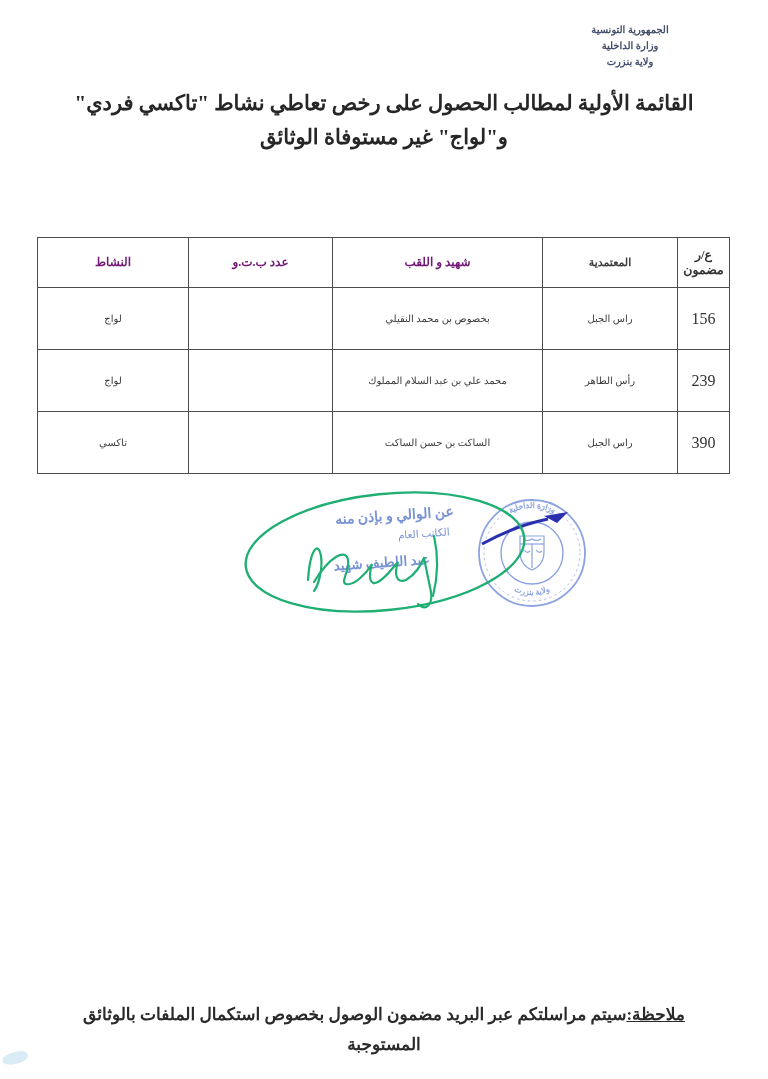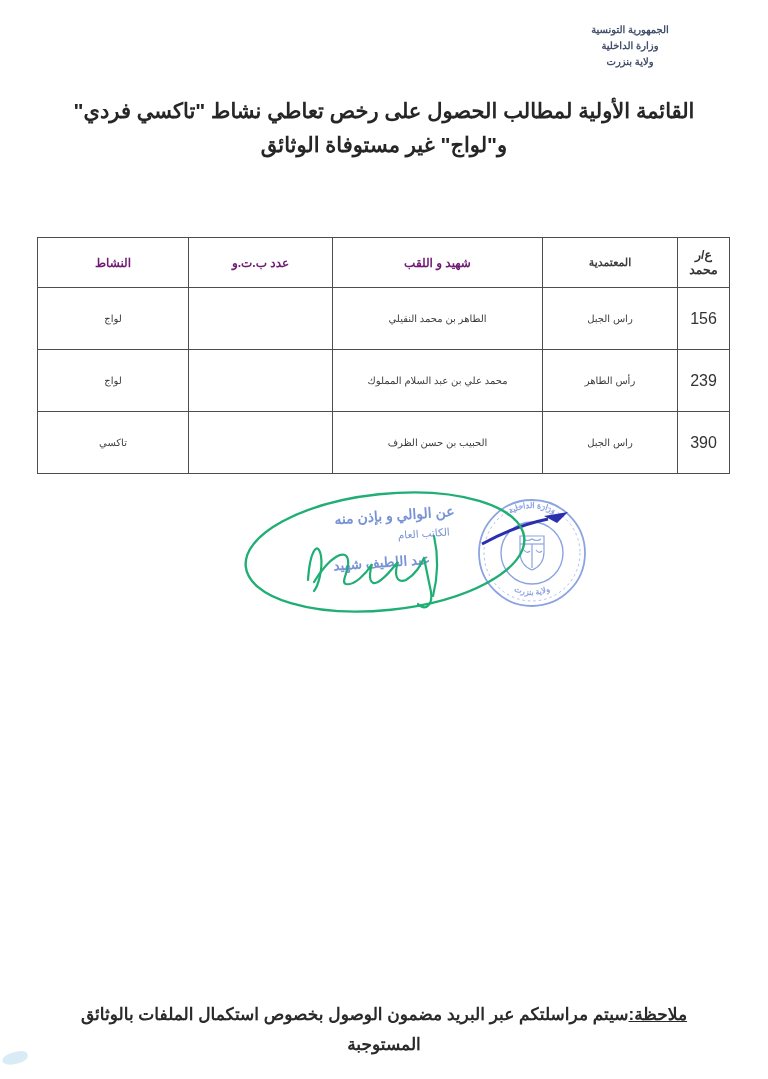--- a/index.html
+++ b/index.html
@@ -1,31 +1,31 @@
 <!DOCTYPE html>
 <html lang="ar" dir="rtl"><head>
 <meta charset="utf-8">
 <style>
   html,body{margin:0;padding:0;background:#e8e8e8;}
   .page{
     position:relative;width:768px;height:1079px;background:#ffffff;
-    font-family:Liberation Sans, sans-serif;
+    font-family:Liberation Serif, serif;
     direction:rtl;overflow:hidden;margin:0 auto;
   }
   
   .letterhead{
     position:absolute;top:22px;right:62px;width:152px;
     text-align:center;font-size:10px;font-weight:bold;
     color:#44506b;line-height:16px;
   }
   
   .doc-title{
     position:absolute;top:86px;right:40px;left:40px;
     text-align:center;font-weight:bold;font-size:21px;
-    color:#262626;line-height:34px;margin-top:8px;
+    color:#262626;line-height:34px;
   }
   
   table.apps{
     position:absolute;top:237px;right:38px;
     border-collapse:collapse;table-layout:fixed;width:692px;
     direction:rtl;
   }
   table.apps th,table.apps td{
     border:1px solid #4d4d4d;text-align:center;vertical-align:middle;
     padding:2px 4px;overflow:hidden;
@@ -72,46 +72,46 @@
   <table class="apps">
     <colgroup>
       <col style="width:52px">
         <col style="width:135px">
         <col style="width:210px">
       <col style="width:144px">
         <col style="width:151px">
     </colgroup>
     <thead>
       <tr>
-        <th class="h-env">ع/ر محمد</th>
+        <th class="h-env">ع/ر مضمون</th>
         <th class="h-deleg">المعتمدية</th>
         <th class="h-name">شهيد و اللقب</th>
         <th class="h-id">عدد ب.ت.و</th>
         <th class="h-act">النشاط</th>
       </tr>
     </thead>
     <tbody>
       <tr>
         <td class="c-env">156</td>
         <td class="c-deleg">راس الجبل</td>
-        <td class="c-name">الطاهر بن محمد النقيلي</td>
+        <td class="c-name">بخصوص بن محمد النقيلي</td>
         <td class="c-id"></td>
         <td class="c-act">لواج</td>
       </tr>
       <tr>
         <td class="c-env">239</td>
         <td class="c-deleg">رأس الطاهر</td>
         <td class="c-name">محمد علي بن عبد السلام المملوك</td>
         <td class="c-id"></td>
         <td class="c-act">لواج</td>
       </tr>
       <tr>
         <td class="c-env">390</td>
         <td class="c-deleg">راس الجبل</td>
-        <td class="c-name">الحبيب بن حسن الظرف</td>
+        <td class="c-name">الساكت بن حسن الساكت</td>
         <td class="c-id"></td>
         <td class="c-act">تاكسي</td>
       </tr>
     </tbody>
   </table>
 
   <div class="sig-zone">
     <svg width="372" height="152" viewBox="0 0 372 152">
       <defs>
         <path id="arcTop" d="M 259 75 A 45 45 0 0 1 349 75"></path>

